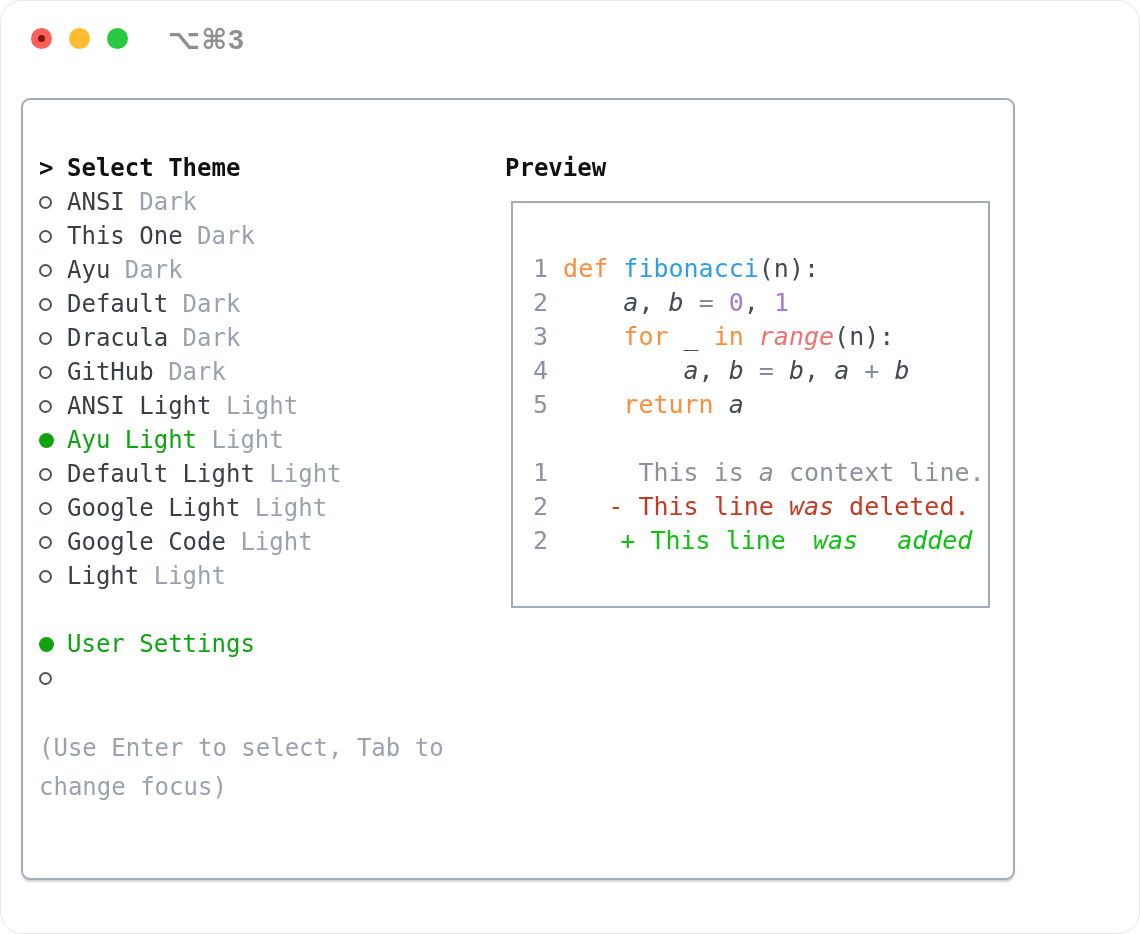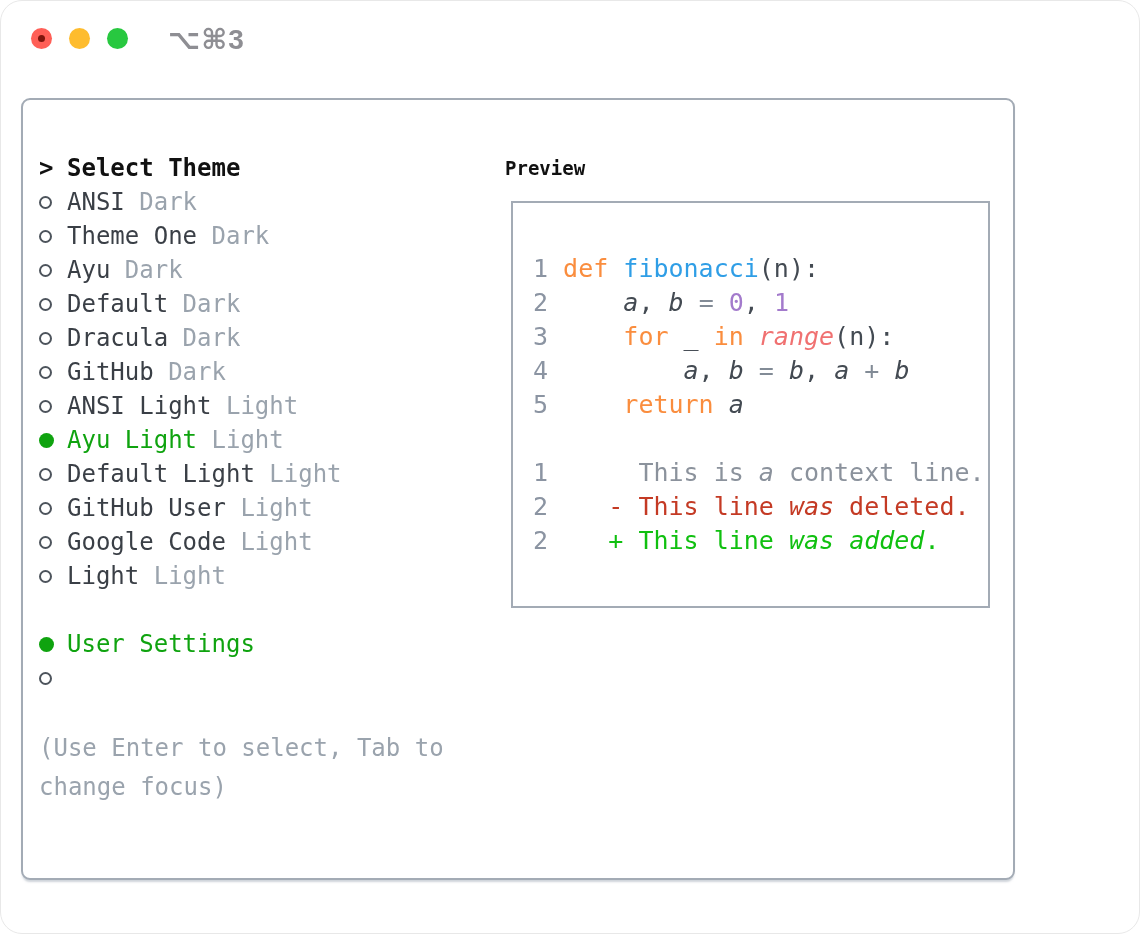--- a/index.html
+++ b/index.html
@@ -43,39 +43,39 @@
   .caret { font-weight:700; color:#111; font-size:24px; }
   .hdr   { font-weight:700; color:#111; }
   .plainhdr { color:#181c20; }
   .t-name { color:var(--ink);text-align:right; }
   .t-variant { color:var(--muted); }
   .row.selected .t-name { color:var(--green-sel); }
   .help { margin-top:0; width:450px; font-size:24px; line-height:39px; color:var(--muted); white-space:normal; }
 
   
   .preview-head { position:absolute; left:482px; top:51px; height:34px; display:flex; align-items:center;
-                  font-size:19px; font-weight:700; color:#111; }
+                  font-size:24px; font-weight:700; color:#111; }
   .preview-box {
     position:absolute; left:488px; top:101px; width:479px; height:407px;
     border:2px solid var(--border); background:#fff; padding:48px 0 0 20px; overflow:hidden;
   }
   .pl { height:34px; display:flex; align-items:center; font-size:25px; white-space:pre; }
   .tok { white-space:pre; }
   .i   { font-style:italic; }
   .ln  { color:var(--ln); }
   .pln { color:var(--pln); }
   .kw  { color:var(--kw); }
   .fn  { color:var(--fn); }
   .num { color:var(--numc); }
   .call{ color:var(--call); }
   .var { color:var(--pln); }
   .op  { color:var(--op); }
   .ctx { color:var(--ctx); }
   .del { color:var(--del); }
-  .add { color:var(--add); }
+  .add { color:var(--add);margin-left:12px; }
 </style>
 </head>
 <body>
 
 <div class="screen">
 
   <div class="titlebar">
     <div class="traffic red"></div>
     <div class="traffic yellow"></div>
     <div class="traffic green"></div>
@@ -93,21 +93,21 @@
       </div>
 
       <div id="theme-rows">
   <div class="row">
     <span class="mark-col"><span class="marker-shape ring"></span></span>
     <span class="t-name">ANSI</span><span> </span><span class="t-variant">Dark</span>
   </div>
 
   <div class="row">
     <span class="mark-col"><span class="marker-shape ring"></span></span>
-    <span class="t-name">Theme One</span><span> </span><span class="t-variant">Dark</span>
+    <span class="t-name">This One</span><span> </span><span class="t-variant">Dark</span>
   </div>
 
   <div class="row">
     <span class="mark-col"><span class="marker-shape ring"></span></span>
     <span class="t-name">Ayu</span><span> </span><span class="t-variant">Dark</span>
   </div>
 
   <div class="row">
     <span class="mark-col"><span class="marker-shape ring"></span></span>
     <span class="t-name">Default</span><span> </span><span class="t-variant">Dark</span>
@@ -133,21 +133,21 @@
     <span class="t-name">Ayu Light</span><span> </span><span class="t-variant">Light</span>
   </div>
 
   <div class="row">
     <span class="mark-col"><span class="marker-shape ring"></span></span>
     <span class="t-name">Default Light</span><span> </span><span class="t-variant">Light</span>
   </div>
 
   <div class="row">
     <span class="mark-col"><span class="marker-shape ring"></span></span>
-    <span class="t-name">GitHub User</span><span> </span><span class="t-variant">Light</span>
+    <span class="t-name">Google Light</span><span> </span><span class="t-variant">Light</span>
   </div>
 
   <div class="row">
     <span class="mark-col"><span class="marker-shape ring"></span></span>
     <span class="t-name">Google Code</span><span> </span><span class="t-variant">Light</span>
   </div>
 
   <div class="row">
     <span class="mark-col"><span class="marker-shape ring"></span></span>
     <span class="t-name">Light</span><span> </span><span class="t-variant">Light</span>

